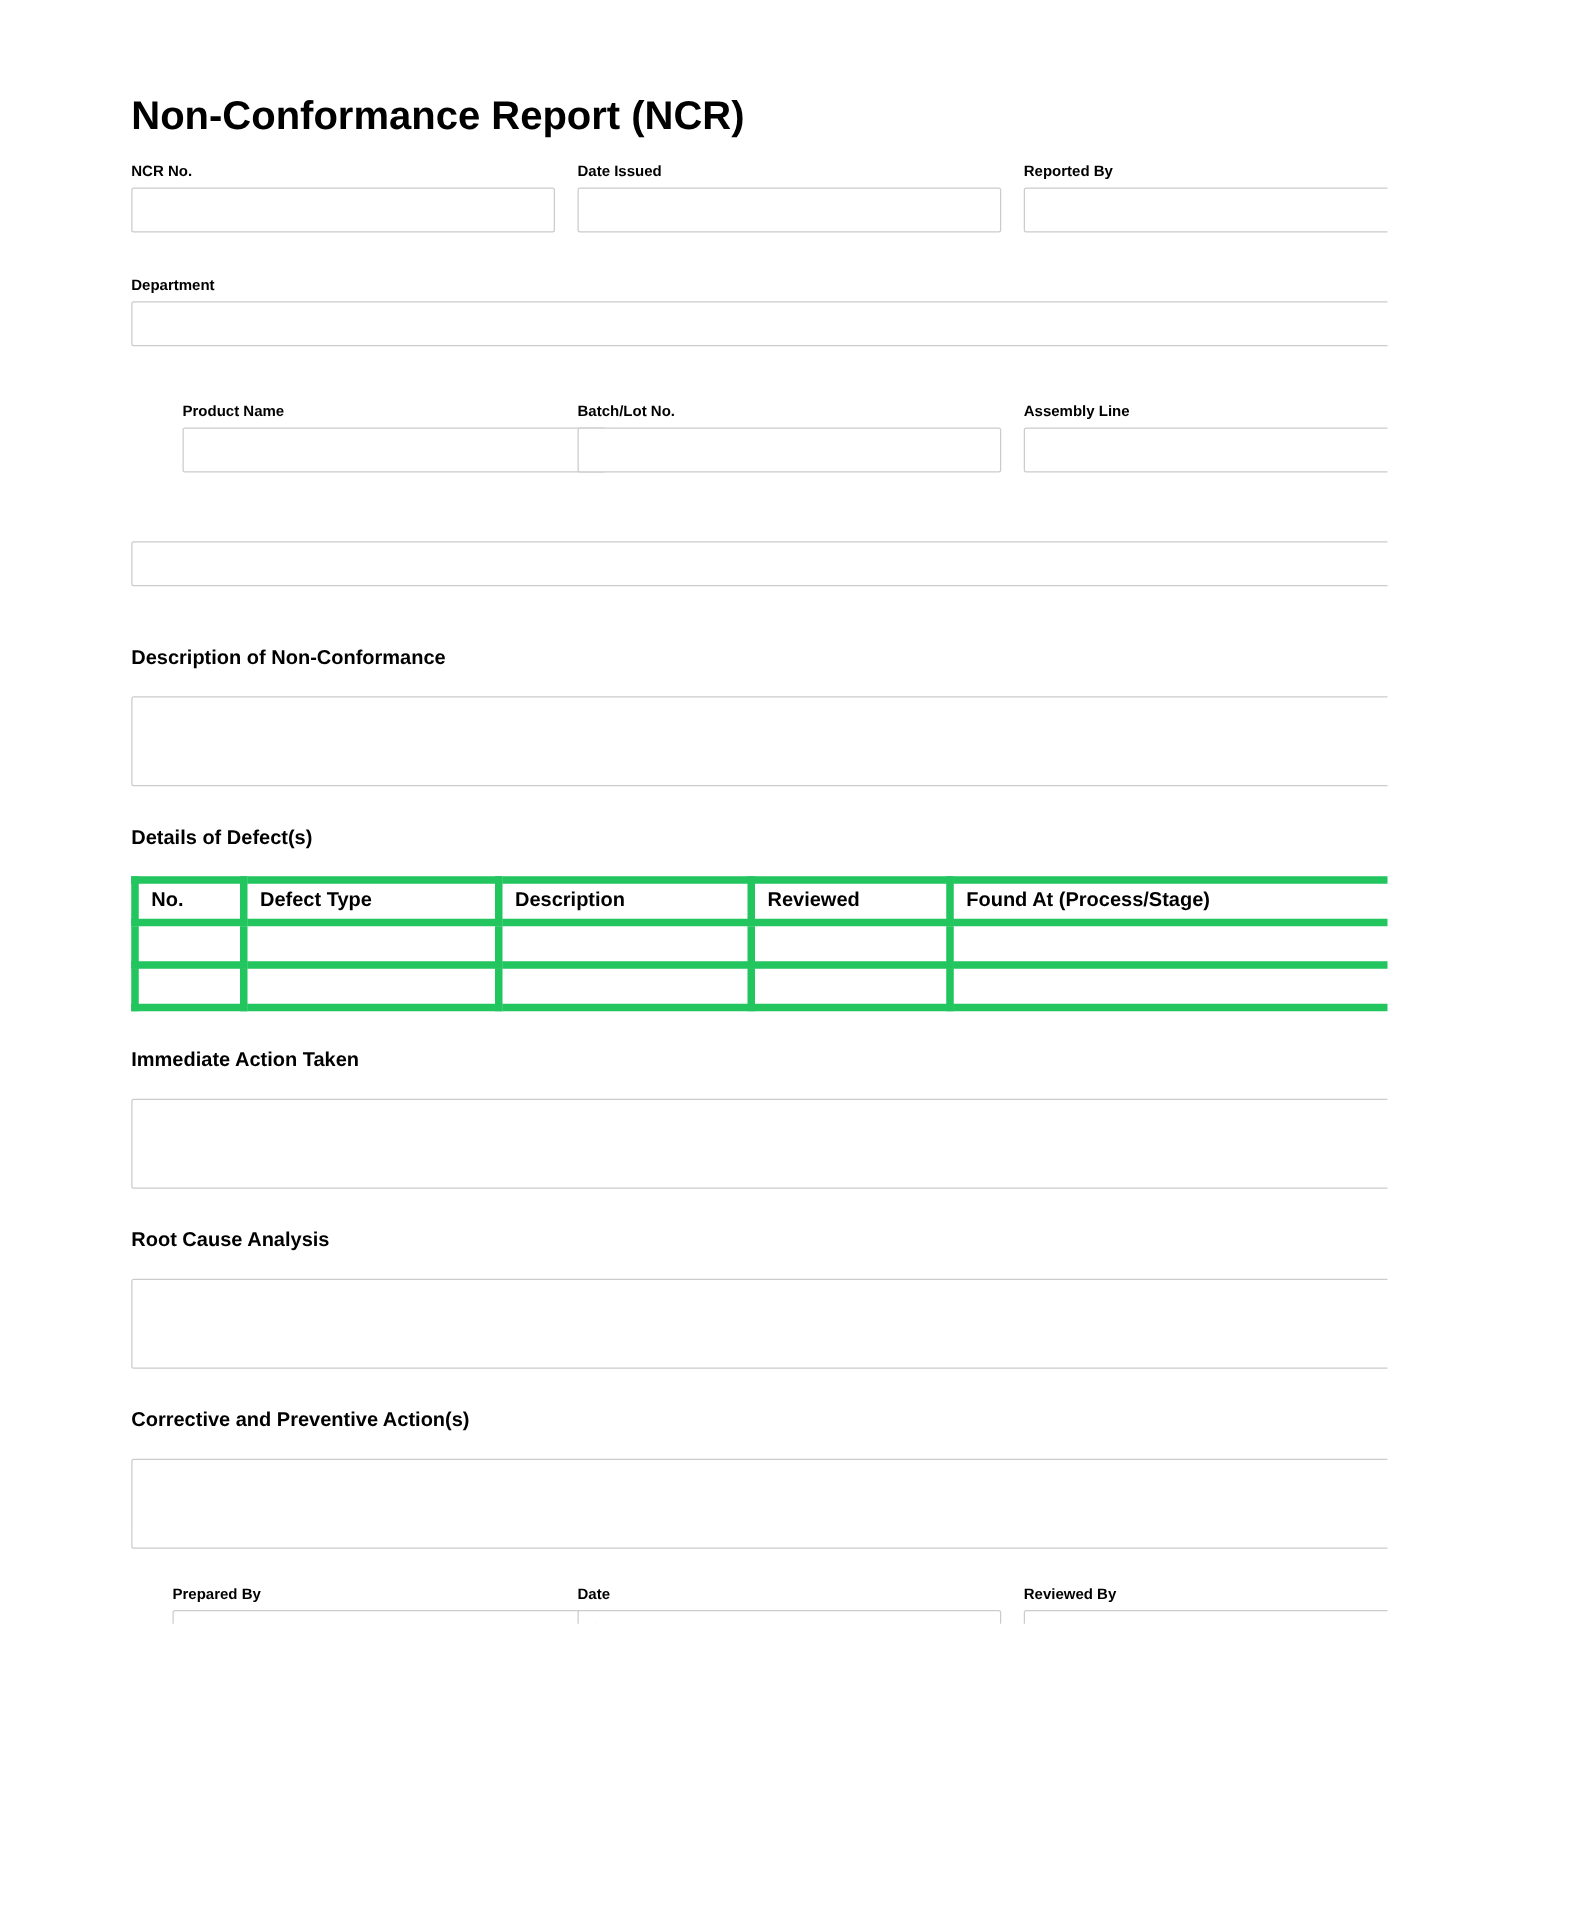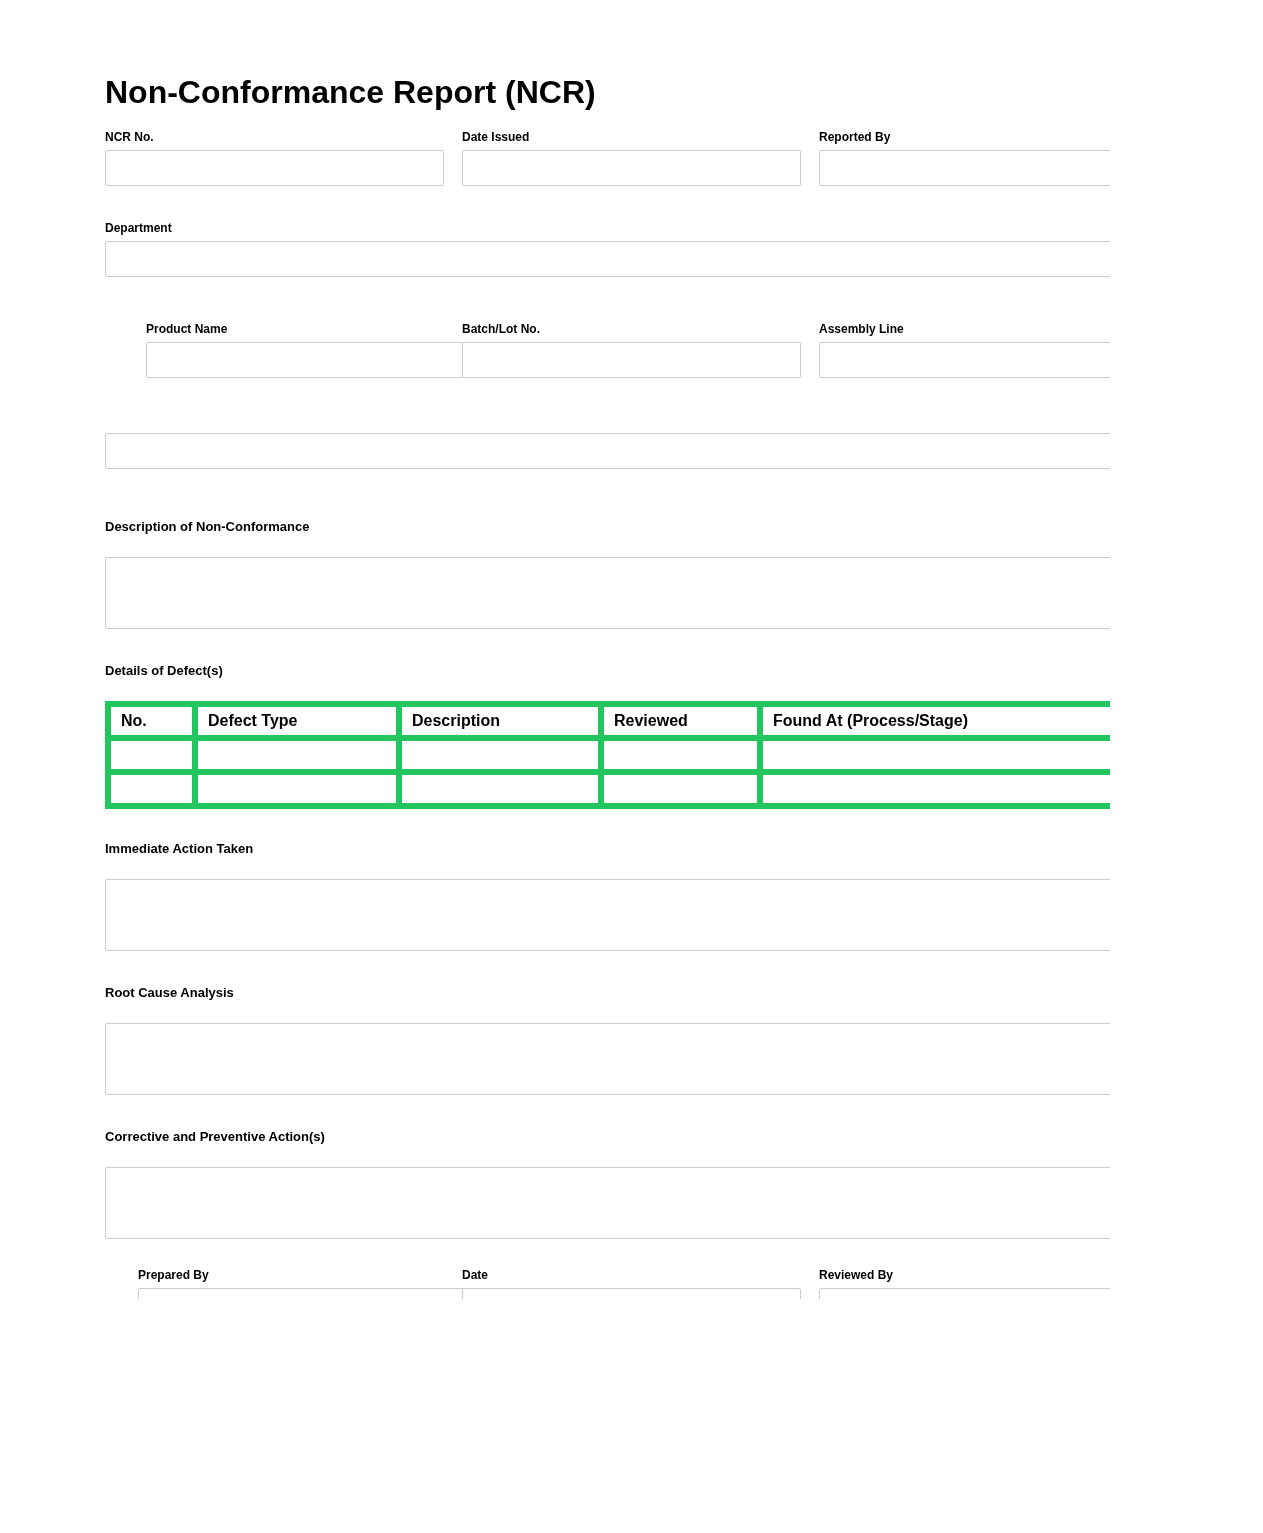--- a/index.html
+++ b/index.html
@@ -66,21 +66,21 @@
     }
     .w3 { width: 339px; }
     .w3 input { width: 339px; }
     .wfull { width: 1053px; }
     .wfull input { width: 1053px; }
 
     .section-title {
       position: absolute;
       left: 0;
       margin: 0;
-      font-size: 13px;
+      font-size: 16px;
       font-weight: bold;
       line-height: 22px;
       white-space: nowrap;
     }
     .textbox {
       position: absolute;
       left: 0;
       width: 1071px;
       height: 72px;
       box-sizing: border-box;

